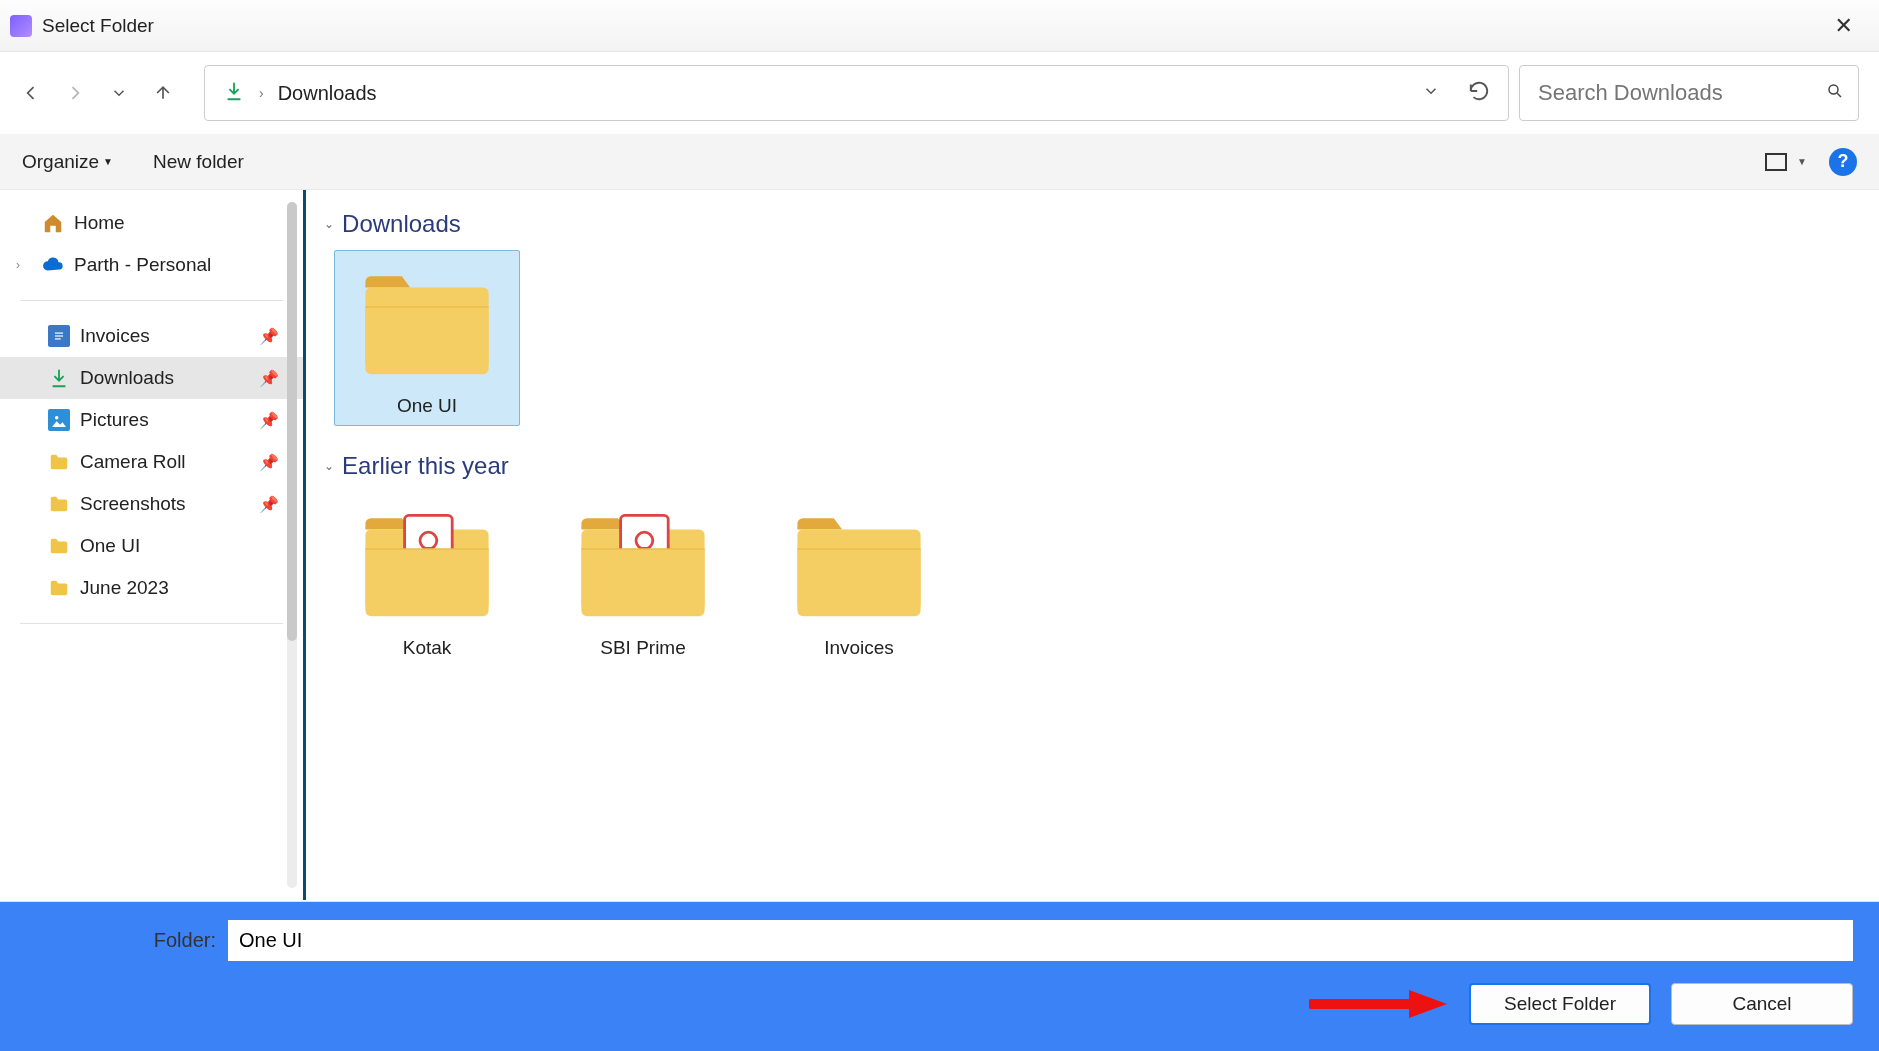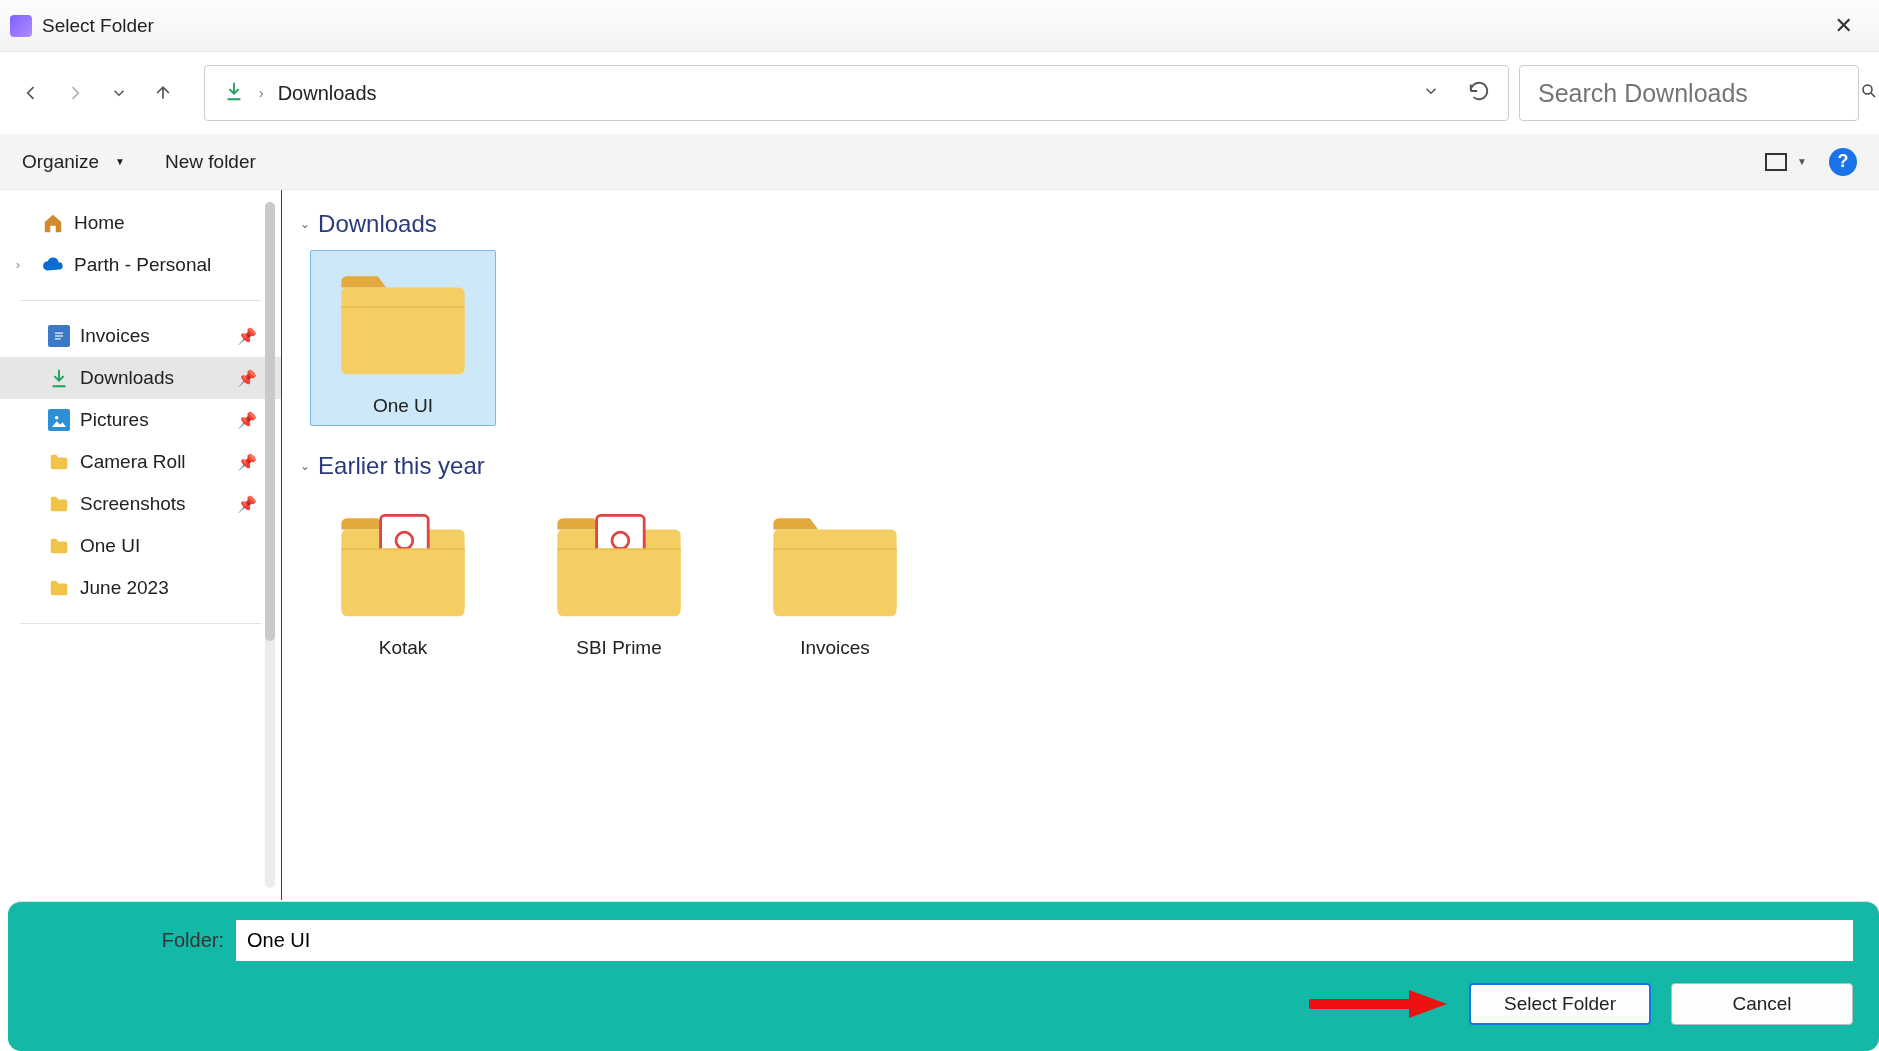--- a/index.html
+++ b/index.html
@@ -15,34 +15,34 @@
   .navrow { height: 82px; display: flex; align-items: center; padding: 0 20px; gap: 10px; background:#fff; }
   .nav-arrows { display:flex; align-items:center; gap: 22px; margin-right: 20px;}
   .nav-arrows .nbtn { width: 22px; height: 22px; display:flex; align-items:center; justify-content:center; color:#555; cursor:pointer;}
   .nav-arrows svg { stroke:#555; }
   .addressbar { flex: 1; border: 1px solid #ccc; border-radius:4px; height: 56px; display:flex; align-items:center; padding: 0 18px; gap: 14px; background:#fff;}
   .addressbar .dl-icon { color:#1aa05a; }
   .addressbar .chev { color:#777; font-size:14px; }
   .addressbar .path { font-size: 20px; color:#222; }
   .addr-right { margin-left:auto; display:flex; align-items:center; gap:28px;}
   .searchbox { width: 340px; border:1px solid #ccc; border-radius:4px; height:56px; display:flex; align-items:center; padding: 0 18px; color:#777; background:#fff;}
-  .searchbox input { border:none; outline:none; font-size:25px; flex:1; color:#7f1d1d; background:transparent;}
+  .searchbox input { border:none; outline:none; font-size:22px; flex:1; color:#7f1d1d; background:transparent;}
   .searchbox .mag { color:#555; }
 
   
   .toolbar { height: 56px; background:#f4f4f4; border-bottom:1px solid #e8e8e8; display:flex; align-items:center; padding: 0 22px; gap: 40px;}
-  .toolbar .tbtn { font-size:19px; color:#222; display:flex; align-items:center; gap:16px; cursor:pointer;}
+  .toolbar .tbtn { font-size:19px; color:#222; display:flex; align-items:center; gap:4px; cursor:pointer;}
   .toolbar .right { margin-left:auto; display:flex; align-items:center; gap:22px;}
   .toolbar .help { width:28px; height:28px; border-radius:50%; background:#1a73e8; color:#fff; font-weight:bold; display:flex; align-items:center; justify-content:center; font-size:18px;}
   .toolbar .view-m { width:22px; height:18px; border:2px solid #333;}
 
   
   .body { display:flex; height: 710px; }
 
-  .sidebar { width: 282px; padding: 12px 0; overflow:hidden; position:relative; border-right:1px solid #0c4a6e;}
+  .sidebar { width: 306px; padding: 12px 0; overflow:hidden; position:relative; border-right:3px solid #0c4a6e;}
   .sidebar .scroll { position:absolute; right:6px; top:12px; bottom:12px; width:10px; background:#ececec; border-radius:5px;}
   .sidebar .scroll .thumb { position:absolute; left:0; right:0; top:0; height:64%; background:#c9c9c9; border-radius:5px;}
   .nav-item { display:flex; align-items:center; gap:10px; padding: 10px 10px 10px 48px; font-size:19px; color:#222; cursor:pointer; position:relative;}
   .nav-item.sel { background:#e6e6e6; }
   .nav-item .pin { position:absolute; right:24px; color:#9b9b9b; font-size:16px;}
   .nav-item.top { padding-left: 42px; }
   .nav-item .caret { position:absolute; left:16px; color:#888; font-size:12px;}
   .sep { margin: 14px 20px; border-top:1px solid #e2e2e2;}
 
   
@@ -62,21 +62,21 @@
   .item { width: 186px; padding-top:8px; text-align:center; cursor:pointer; border:1px solid transparent; border-radius:2px;}
   .item.selected { background:#cde8f9; border:1px solid #7ab9e0;}
   .item .ficon { margin: 6px auto 18px auto;}
   .item .label { font-size:19px; color:#222; padding-bottom:8px;}
 
   
   .fold-lg { width: 146px; height: 112px; position:relative; margin:auto;}
   .fold-lg svg { width:100%; height:100%;}
 
   
-  .bottom { position:fixed; left:8px; right:0; bottom:0; height:150px; background:#14b8a6; border-top:1px solid #e3e3e3; padding: 18px 26px; border-radius: 13px;}
+  .bottom { position:fixed; left:0; right:0; bottom:0; height:150px; background:#3b82f6; border-top:1px solid #e3e3e3; padding: 18px 26px;}
   .fld-row { display:flex; align-items:center; gap:12px;}
   .fld-row label { font-size:20px; color:#333; width:190px; text-align:right;}
   .fld-row input { flex:1; font-size:20px; padding: 8px 10px; border:1px solid #fff; background:#fff; outline:none;}
   .btns { display:flex; justify-content:flex-end; gap:20px; margin-top: 22px; align-items:center;}
   .btn { width: 182px; height: 42px; border:1px solid #bdbdbd; background:#fdfdfd; border-radius:4px; font-size:19px; color:#222; cursor:pointer;}
   .btn.primary { border:2px solid #1a73e8;}
   .arrow-anno { position:relative; width:140px; height:40px;}
   .arrow-anno svg { position:absolute; left:0; top:0;}
 </style>
 </head>

